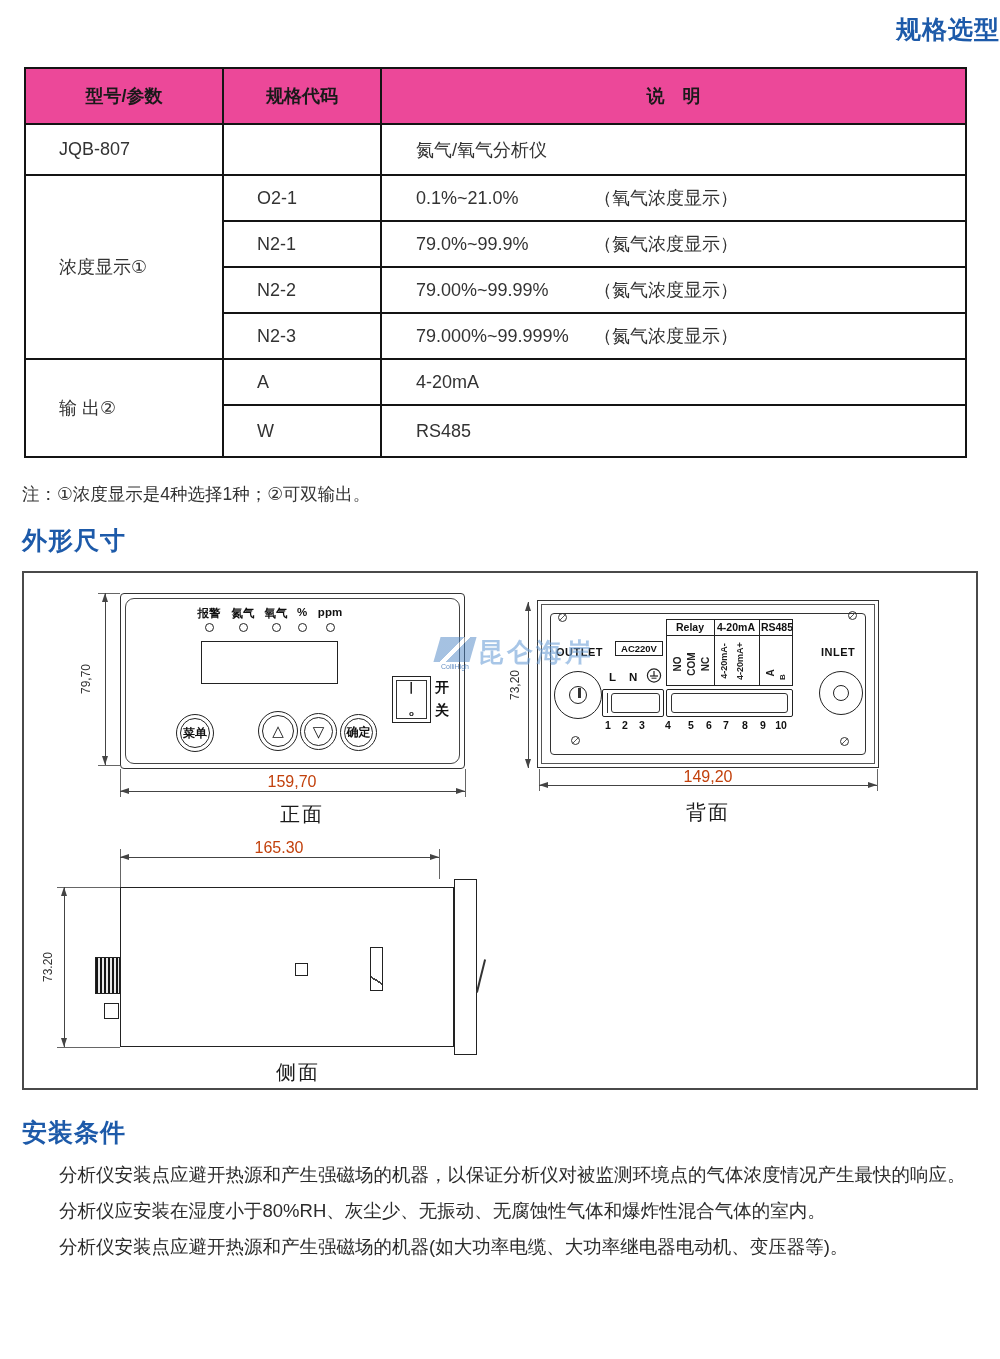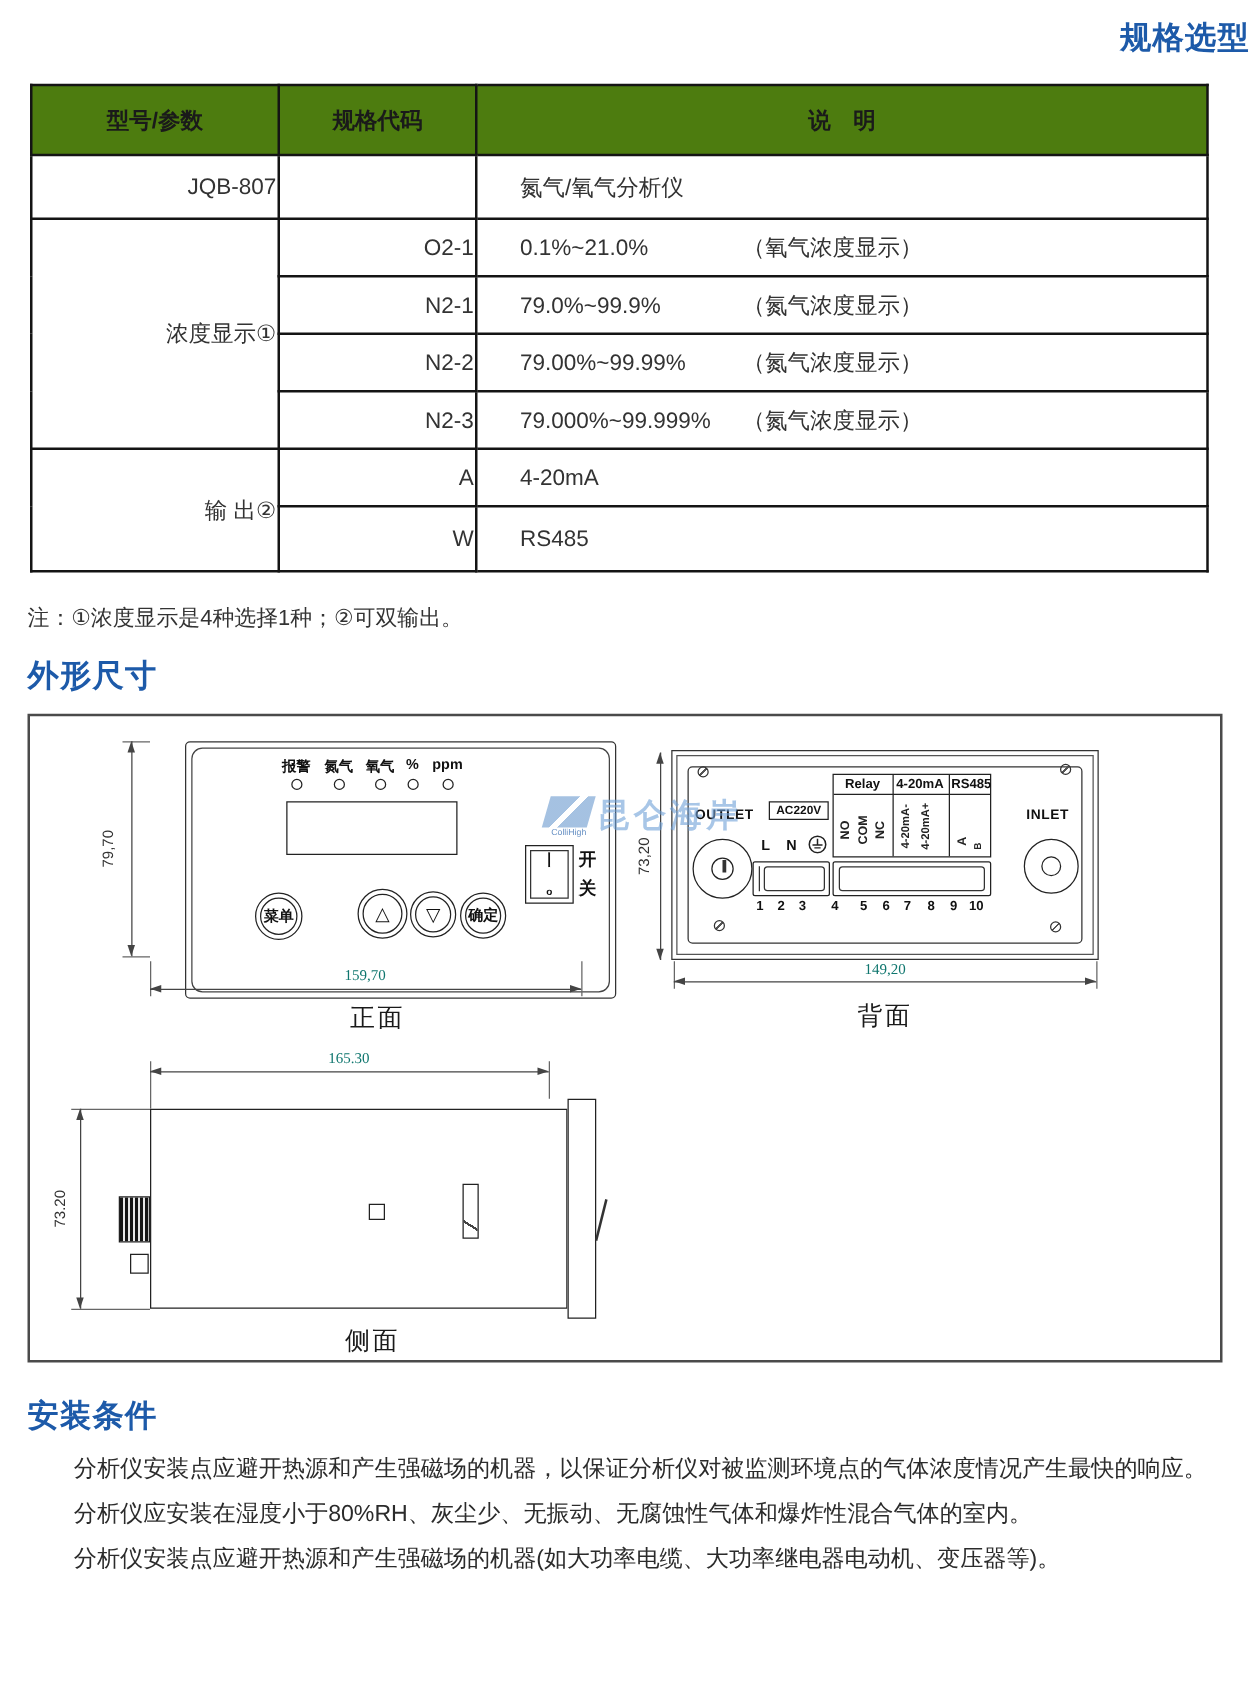--- a/index.html
+++ b/index.html
@@ -6,53 +6,53 @@
   body{width:1000px;height:1359px;font-family:"Liberation Sans","DejaVu Sans",sans-serif;color:#2b2b2b;position:relative;overflow:hidden;}
 
   .sec-title{color:#1d5aa9;font-size:25px;font-weight:bold;margin:0 0 0 22px;letter-spacing:1px;}
   #title1{padding-top:13px;text-align:right;}
   #title2{margin-top:18px;}
   #title3{margin-top:26px;}
 
   
   table.spec{border-collapse:collapse;margin:21px 0 0 24px;width:943px;table-layout:fixed;}
   table.spec th,table.spec td{border:2px solid #141414;font-size:18px;color:#333;}
-  table.spec th{background:#4d7c0f;height:52px;font-weight:bold;color:#1a1a1a;}
+  table.spec th{background:#ec4899;height:52px;font-weight:bold;color:#1a1a1a;}
   .col-model{width:198px;}
   .col-code{width:158px;}
-  td.c{text-align:right;padding-left:33px;}
+  td.c{text-align:left;padding-left:33px;}
   td.desc{text-align:left;padding-left:34px;}
   td.desc .range{display:inline-block;width:178px;}
   tr.r{height:46px;}
   tr.r1{height:51px;}
   tr.rlast{height:52px;}
 
   .note-line{margin:24px 0 0 22px;font-size:17.5px;color:#333;}
 
   
   .drawbox{position:relative;margin:14px 0 0 22px;width:952px;height:515px;border:2px solid #4a4a4a;background:#fff;}
   .abs{position:absolute;}
 
   .dimh{position:absolute;height:0;border-top:1px solid #444;}
   .dimh::before{content:"";position:absolute;left:0;top:-4px;border-top:3.5px solid transparent;border-bottom:3.5px solid transparent;border-right:9px solid #444;}
   .dimh::after{content:"";position:absolute;right:0;top:-4px;border-top:3.5px solid transparent;border-bottom:3.5px solid transparent;border-left:9px solid #444;}
   .dimv{position:absolute;width:0;border-left:1px solid #444;}
   .dimv::before{content:"";position:absolute;top:0;left:-4px;border-left:3.5px solid transparent;border-right:3.5px solid transparent;border-bottom:9px solid #444;}
   .dimv::after{content:"";position:absolute;bottom:0;left:-4px;border-left:3.5px solid transparent;border-right:3.5px solid transparent;border-top:9px solid #444;}
   .exth{position:absolute;height:0;border-top:1px solid #666;}
   .extv{position:absolute;width:0;border-left:1px solid #666;}
-  .hdim{position:absolute;font-size:12px;color:#0f766e;transform:translateX(-50%);white-space:nowrap;font-family:Liberation Serif, serif;}
+  .hdim{position:absolute;font-size:16px;color:#c2410c;transform:translateX(-50%);white-space:nowrap;}
   .vdim{position:absolute;font-size:12px;color:#333;transform:translate(-50%,-50%) rotate(-90deg);white-space:nowrap;}
   .cap{position:absolute;font-size:20px;color:#1a1a1a;transform:translateX(-50%);letter-spacing:2px;}
 
   .circ{position:absolute;border:1.5px solid #222;border-radius:50%;box-sizing:border-box;background:#fff;}
   .rect{position:absolute;border:1.5px solid #222;box-sizing:border-box;background:#fff;}
 
   
-  .front{position:absolute;left:96px;top:20px;width:345px;height:206px;border:1.5px solid #333;border-radius:4px;box-sizing:border-box;background:#fff;margin-left:28px;}
+  .front{position:absolute;left:96px;top:20px;width:345px;height:176px;border:1.5px solid #333;border-radius:4px;box-sizing:border-box;background:#fff;}
   .front .inner{position:absolute;inset:4px;border:1px solid #444;border-radius:9px;}
   .flabel{position:absolute;font-size:11.5px;font-weight:bold;color:#111;transform:translateX(-50%);white-space:nowrap;}
   .led{position:absolute;width:9px;height:9px;border:1.5px solid #222;border-radius:50%;box-sizing:border-box;}
   .btn{position:absolute;border:1.5px solid #222;border-radius:50%;box-sizing:border-box;display:flex;align-items:center;justify-content:center;background:#fff;}
   .btn .ring{width:calc(100% - 6px);height:calc(100% - 6px);border:1.2px solid #222;border-radius:50%;box-sizing:border-box;display:flex;align-items:center;justify-content:center;font-size:12px;font-weight:bold;color:#111;}
   .btn .ring.tri{font-size:15px;font-weight:normal;}
   .switch{position:absolute;left:271px;top:82px;width:39px;height:47px;border:1.5px solid #222;box-sizing:border-box;}
   .switch .sw-inner{position:absolute;inset:3px;border:1px solid #333;}
   .sw-top{position:absolute;left:50%;top:3px;transform:translateX(-50%);font-size:12px;font-weight:bold;color:#111;}
   .sw-bot{position:absolute;left:50%;bottom:4px;transform:translateX(-50%);font-size:8px;font-weight:bold;color:#111;}

